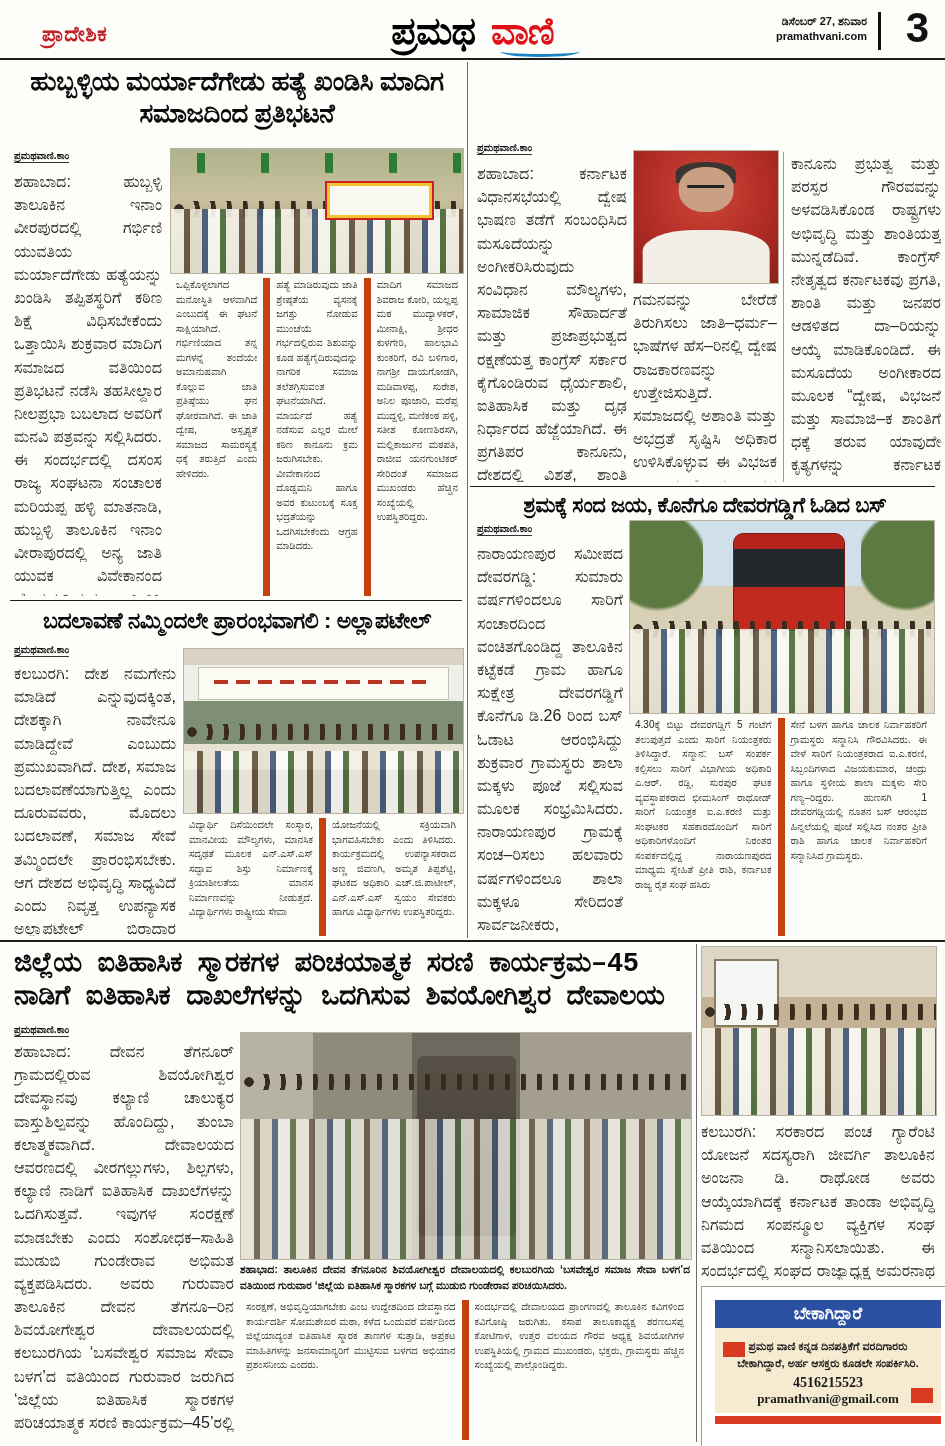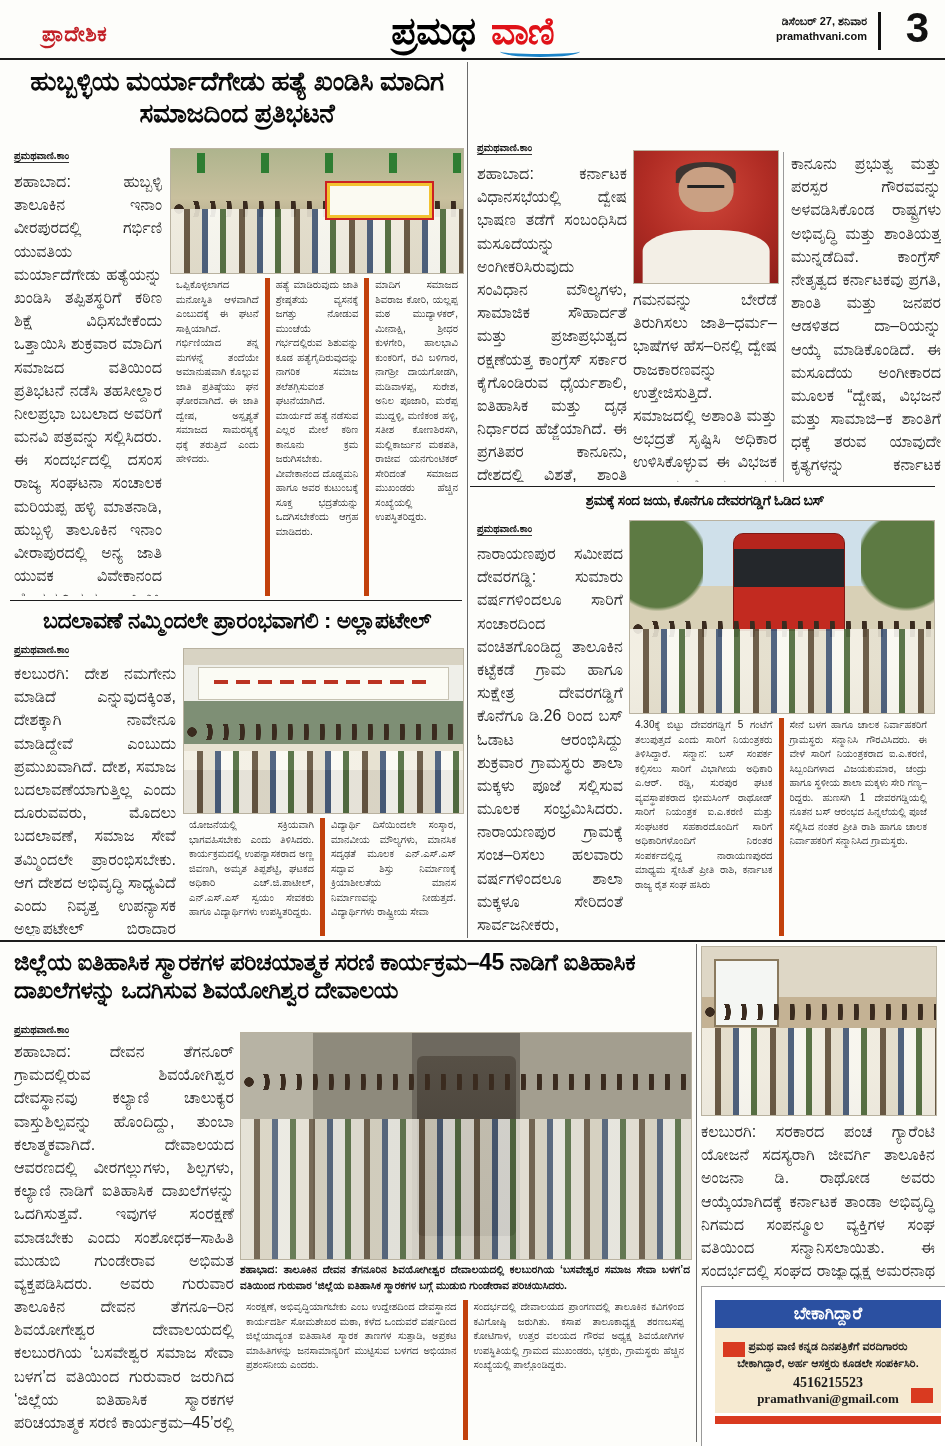--- a/index.html
+++ b/index.html
@@ -13,28 +13,28 @@
   .t-red{color:#e01218;margin-left:16px;text-align:right;}
   .swoosh{border-bottom:3px solid #1b84c9;border-radius:50%;}
   .m-right{text-align:right;font-weight:700;font-size:11px;line-height:1.4;color:#111;}
   .m-bar{width:3px;background:#111;}
   .pageno{font-size:42px;font-weight:700;color:#111;}
   
   .hrule{background:#1d1d1d;height:1.5px;}
   .vrule{background:#6b6b6b;width:1px;}
   
   .headline{font-weight:700;color:#0a0a0a;text-align:center;line-height:1.22;letter-spacing:-0.4px;overflow:hidden;}
-  .h26{font-size:26px;} .h23{font-size:23px;} .h21{font-size:14px;} .h22{font-size:22px;} .h27{font-size:23px;}
+  .h26{font-size:26px;} .h23{font-size:23px;} .h21{font-size:21px;} .h22{font-size:22px;} .h27{font-size:27px;font-family:Liberation Mono, monospace;}
   .byline{font-size:10px;font-weight:700;color:#111;}
   .byline i{font-style:normal;border-bottom:1.5px solid #333;padding-bottom:1px;}
   .body-text{font-size:16px;line-height:1.45;text-align:justify;overflow:hidden;color:#222;}
   .lrule{border-left:1px solid #9a9a9a;padding-left:7px;}
   .cols{display:flex;overflow:hidden;}
   .cols>div{flex:1;padding:0 6px;overflow:hidden;font-size:10px;line-height:1.45;text-align:justify;color:#222;}
-  .cols>div+div{border-left:5px solid #c2410c;}
+  .cols>div+div{border-left:7px solid #c2410c;}
   .caption{font-size:10.5px;font-weight:700;line-height:1.5;text-align:justify;color:#111;overflow:hidden;}
   
   .photo{overflow:hidden;background:#cfc6b0;border:1px solid #b9b2a0;}
   .p-protest{background:linear-gradient(180deg,#aeb48d 0%,#c9c09e 40%,#8f866c 100%);}
   .flags{position:absolute;top:4px;left:0;right:0;height:20px;
          background:repeating-linear-gradient(90deg,transparent 0 26px,#2e7d32 26px 34px,transparent 34px 64px);}
   .banner{position:absolute;right:10%;top:26%;width:36%;height:28%;background:#fbfaf2;border:2px solid #cc2222;
           box-shadow:inset 0 0 0 3px #f2c230;}
   .heads{position:absolute;left:0;right:0;height:16px;
          background:repeating-radial-gradient(circle at 8px 8px,#3a2b1f 0 4.5px,transparent 5px 16px);}
@@ -142,22 +142,22 @@
 
   <div class="abs headline h22" style="left:12px;top:608px;width:450px;height:30px;">ಬದಲಾವಣೆ ನಮ್ಮಿಂದಲೇ ಪ್ರಾರಂಭವಾಗಲಿ : ಅಲ್ಲಾಪಟೇಲ್</div>
   <div class="abs byline" style="left:14px;top:644px;"><i>ಪ್ರಮಥವಾಣಿ.ಕಾಂ</i></div>
   <div class="abs photo p-class" style="left:183px;top:648px;width:279px;height:164px;">
     <div class="strip"></div>
     <div class="heads" style="top:46%;"></div>
     <div class="figs" style="height:38%;"></div>
   </div>
   <div class="abs body-text" style="left:14px;top:662px;width:162px;height:274px;">ಕಲಬುರಗಿ: ದೇಶ ನಮಗೇನು ಮಾಡಿದೆ ಎನ್ನುವುದಕ್ಕಿಂತ, ದೇಶಕ್ಕಾಗಿ ನಾವೇನೂ ಮಾಡಿದ್ದೇವೆ ಎಂಬುದು ಪ್ರಮುಖವಾಗಿದೆ. ದೇಶ, ಸಮಾಜ ಬದಲಾವಣೆಯಾಗುತ್ತಿಲ್ಲ ಎಂದು ದೂರುವವರು, ಮೊದಲು ಬದಲಾವಣೆ, ಸಮಾಜ ಸೇವೆ ತಮ್ಮಿಂದಲೇ ಪ್ರಾರಂಭಿಸಬೇಕು. ಆಗ ದೇಶದ ಅಭಿವೃದ್ಧಿ ಸಾಧ್ಯವಿದೆ ಎಂದು ನಿವೃತ್ತ ಉಪನ್ಯಾಸಕ ಅಲ್ಲಾಪಟೇಲ್ ಬಿರಾದಾರ ಮಾರ್ಮಿಕವಾಗಿ ಹೇಳಿದರು. ಜೀವರ್ಗಿ ಪಟ್ಟಣದ ಬಸವೇಶ್ವರ ವೃತ್ತದ ಸಮೀಪದ ಸರ್ಕಾರಿ ಪದವಿ ಪೂರ್ವ ಕಾಲೇಜಿನ ಎನ್.ಎಸ್.ಎಸ್ ಘಟಕದ ವಾರ್ಷಿಕ ವಿಶೇಷ ಶಿಬಿರದ ನಾಲ್ಕನೇ ದಿನದ ಉಪನ್ಯಾಸದಲ್ಲಿ ‘ಸದೃಢ ರಾಷ್ಟ್ರ ನಿರ್ಮಾಣದಲ್ಲಿ ಎನ್.ಎಸ್.ಎಸ್ ಪಾತ್ರ’ ಎಂಬ ವಿಷಯ ಕುರಿತು ಅವರು ಮಾತನಾಡುತ್ತಿದ್ದರು.</div>
   <div class="abs cols" style="left:183px;top:818px;width:279px;height:118px;">
+    <div>ವಿದ್ಯಾರ್ಥಿ ದಿಸೆಯಿಂದಲೇ ಸಂಸ್ಕಾರ, ಮಾನವೀಯ ಮೌಲ್ಯಗಳು, ಮಾನಸಿಕ ಸದೃಢತೆ ಮೂಲಕ ಎನ್.ಎಸ್.ಎಸ್ ಸದ್ಭಾವ ಶಿಸ್ತು ನಿರ್ಮಾಣಕ್ಕೆ ಕ್ರಿಯಾಶೀಲತೆಯ ಮಾನಸ ನಿರ್ಮಾಣವನ್ನು ನೀಡುತ್ತದೆ. ವಿದ್ಯಾರ್ಥಿಗಳು ರಾಷ್ಟ್ರೀಯ ಸೇವಾ</div>
     <div>ಯೋಜನೆಯಲ್ಲಿ ಸಕ್ರಿಯವಾಗಿ ಭಾಗವಹಿಸಬೇಕು ಎಂದು ತಿಳಿಸಿದರು. ಕಾರ್ಯಕ್ರಮದಲ್ಲಿ ಉಪನ್ಯಾಸಕರಾದ ಅಣ್ಣ ಜಿವಣಗಿ, ಅಮೃತ ತಿಪ್ಪಶೆಟ್ಟಿ, ಘಟಕದ ಅಧಿಕಾರಿ ಎಚ್.ಜಿ.ಪಾಟೀಲ್, ಎನ್.ಎಸ್.ಎಸ್ ಸ್ವಯಂ ಸೇವಕರು ಹಾಗೂ ವಿದ್ಯಾರ್ಥಿಗಳು ಉಪಸ್ಥಿತರಿದ್ದರು.</div>
-    <div>ವಿದ್ಯಾರ್ಥಿ ದಿಸೆಯಿಂದಲೇ ಸಂಸ್ಕಾರ, ಮಾನವೀಯ ಮೌಲ್ಯಗಳು, ಮಾನಸಿಕ ಸದೃಢತೆ ಮೂಲಕ ಎನ್.ಎಸ್.ಎಸ್ ಸದ್ಭಾವ ಶಿಸ್ತು ನಿರ್ಮಾಣಕ್ಕೆ ಕ್ರಿಯಾಶೀಲತೆಯ ಮಾನಸ ನಿರ್ಮಾಣವನ್ನು ನೀಡುತ್ತದೆ. ವಿದ್ಯಾರ್ಥಿಗಳು ರಾಷ್ಟ್ರೀಯ ಸೇವಾ</div>
   </div>
 
   <div class="abs hrule" style="left:0;top:940px;width:945px;height:2px;"></div>
   <div class="abs vrule" style="left:696px;top:944px;height:498px;"></div>
 
   <div class="abs headline h27" style="left:14px;top:948px;width:680px;height:72px;text-align:left;">ಜಿಲ್ಲೆಯ ಐತಿಹಾಸಿಕ ಸ್ಮಾರಕಗಳ ಪರಿಚಯಾತ್ಮಕ ಸರಣಿ ಕಾರ್ಯಕ್ರಮ–45 ನಾಡಿಗೆ ಐತಿಹಾಸಿಕ ದಾಖಲೆಗಳನ್ನು ಒದಗಿಸುವ ಶಿವಯೋಗಿಶ್ವರ ದೇವಾಲಯ</div>
   <div class="abs byline" style="left:14px;top:1024px;"><i>ಪ್ರಮಥವಾಣಿ.ಕಾಂ</i></div>
   <div class="abs photo p-office" style="left:701px;top:946px;width:234px;height:168px;">
     <div class="win"></div>
     <div class="heads" style="top:34%;"></div>

